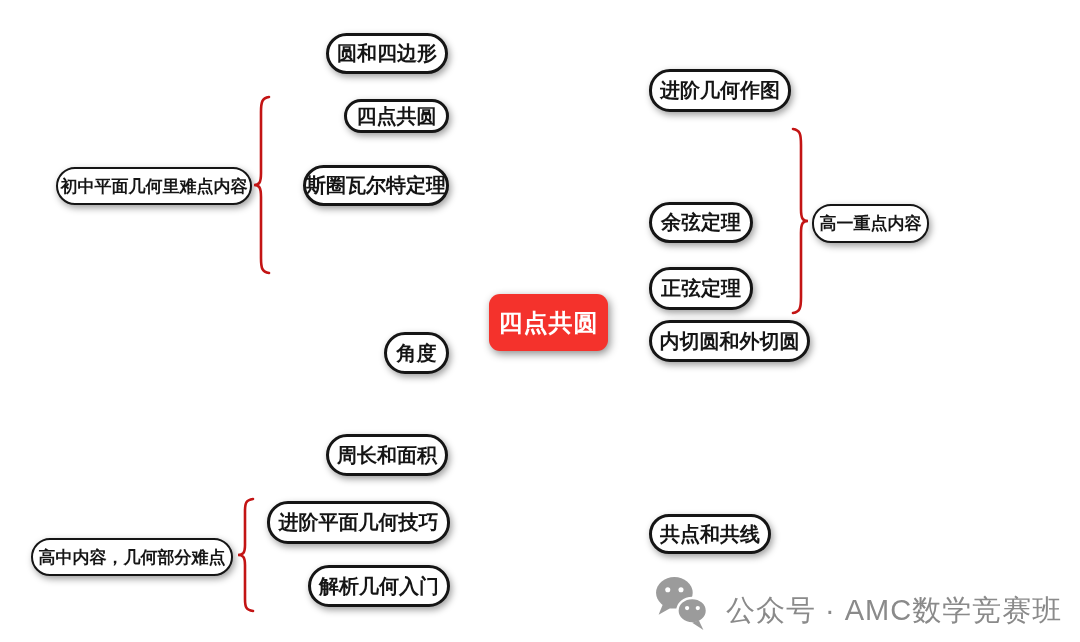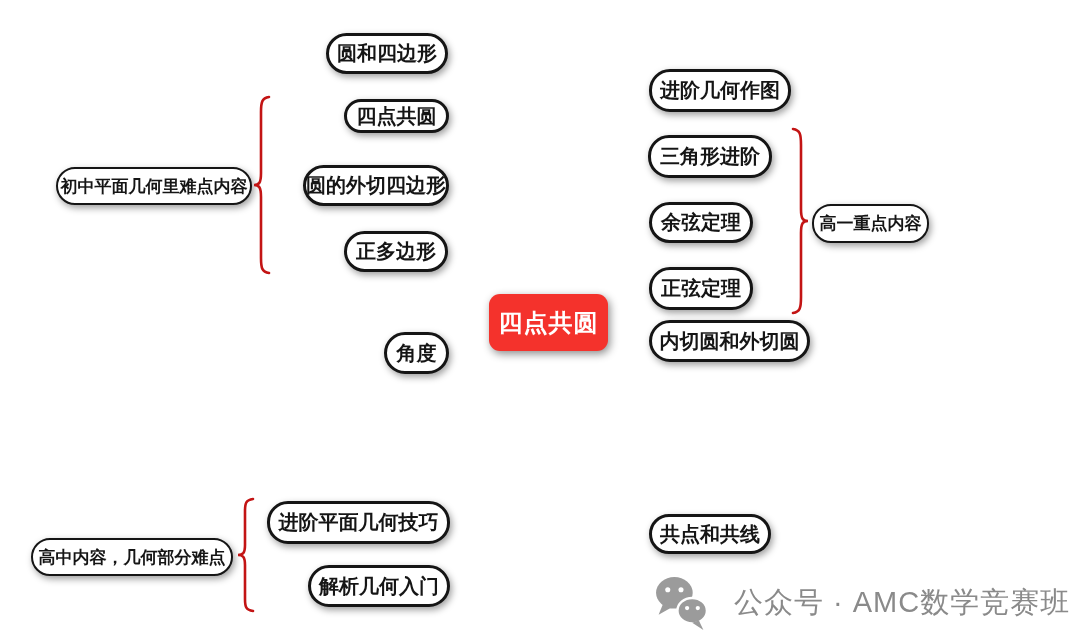--- a/index.html
+++ b/index.html
@@ -53,69 +53,68 @@
     fill: none;
     stroke: var(--brace, #c31414);
     stroke-width: 2.6;
     stroke-linecap: round;
   }
   .footer {
     position: absolute;
     left: 653px;
     top: 574px;
     display: flex;
-    align-items: center;
-    gap: 24px;
+    align-items: flex-end;
+    gap: 16px;
   }
   .footer .wx-icon { width: 57px; height: 57px; }
   .footer .wx-text {
     font-size: 29px;
     font-weight: 500;
     color: var(--footer-text, #8a8a8a);
     letter-spacing: 1px;
     white-space: nowrap;
   }
 </style>
 </head>
 <body>
 
 <div class="canvas">
 
   <div class="node" style="left:326px;top:33px;width:122px;height:41px">圆和四边形</div>
 
   <div class="node" style="left:344px;top:99px;width:105px;height:34px">四点共圆</div>
 
-  <div class="node" style="left:303px;top:165px;width:146px;height:41px">圆的外切四边形</div>
+  <div class="node" style="left:303px;top:165px;width:146px;height:41px">斯圈瓦尔特定理</div>
 
-  <div class="node" style="left:344px;top:231px;width:104px;height:41px">正多边形</div>
 
   <div class="node small" style="left:56px;top:167px;width:196px;height:38px">初中平面几何里难点内容</div>
 
   <svg class="brace" style="left:252px;top:94px;width:24px;height:182px" viewBox="0 0 24 182">
     <path d="M 17 3 C 10 4, 9 8, 9 18 L 9 79 C 9 89, 7 91, 2 91 C 7 91, 9 93, 9 103 L 9 164 C 9 174, 10 178, 17 179"></path>
   </svg>
 
   <div class="node" style="left:384px;top:332px;width:65px;height:42px">角度</div>
 
+  <div class="node" style="left:326px;top:434px;width:122px;height:42px">周长和面积</div>
 
   <div class="node small" style="left:31px;top:538px;width:202px;height:38px">高中内容，几何部分难点</div>
 
   <svg class="brace" style="left:236px;top:496px;width:24px;height:118px" viewBox="0 0 24 118">
     <path d="M 17 3 C 10 4, 9 7, 9 15 L 9 49 C 9 57, 7 59, 2 59 C 7 59, 9 61, 9 69 L 9 103 C 9 111, 10 114, 17 115"></path>
   </svg>
 
   <div class="node" style="left:267px;top:501px;width:183px;height:43px">进阶平面几何技巧</div>
 
   <div class="node" style="left:308px;top:565px;width:142px;height:42px">解析几何入门</div>
 
   <div class="node center" style="left:489px;top:294px;width:119px;height:57px">四点共圆</div>
 
   <div class="node" style="left:649px;top:69px;width:142px;height:43px">进阶几何作图</div>
 
-  <div class="node" style="left:648px;top:135px;width:124px;height:43px">三角形进阶</div>
 
   <div class="node" style="left:649px;top:202px;width:104px;height:41px">余弦定理</div>
 
   <div class="node" style="left:649px;top:267px;width:104px;height:43px">正弦定理</div>
 
   <svg class="brace" style="left:786px;top:126px;width:24px;height:190px" viewBox="0 0 24 190">
     <path d="M 7 3 C 14 4, 15 8, 15 19 L 15 83 C 15 93, 17 95, 22 95 C 17 95, 15 97, 15 107 L 15 171 C 15 182, 14 186, 7 187"></path>
   </svg>
 
   <div class="node small" style="left:812px;top:204px;width:117px;height:39px">高一重点内容</div>

